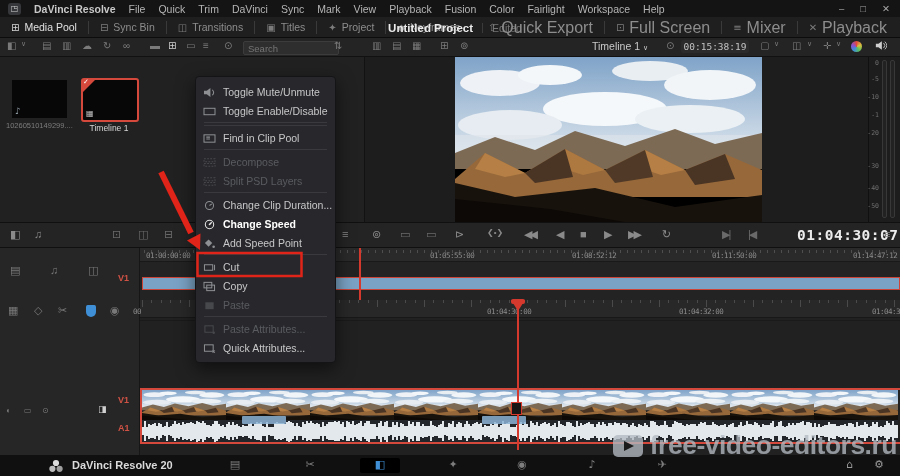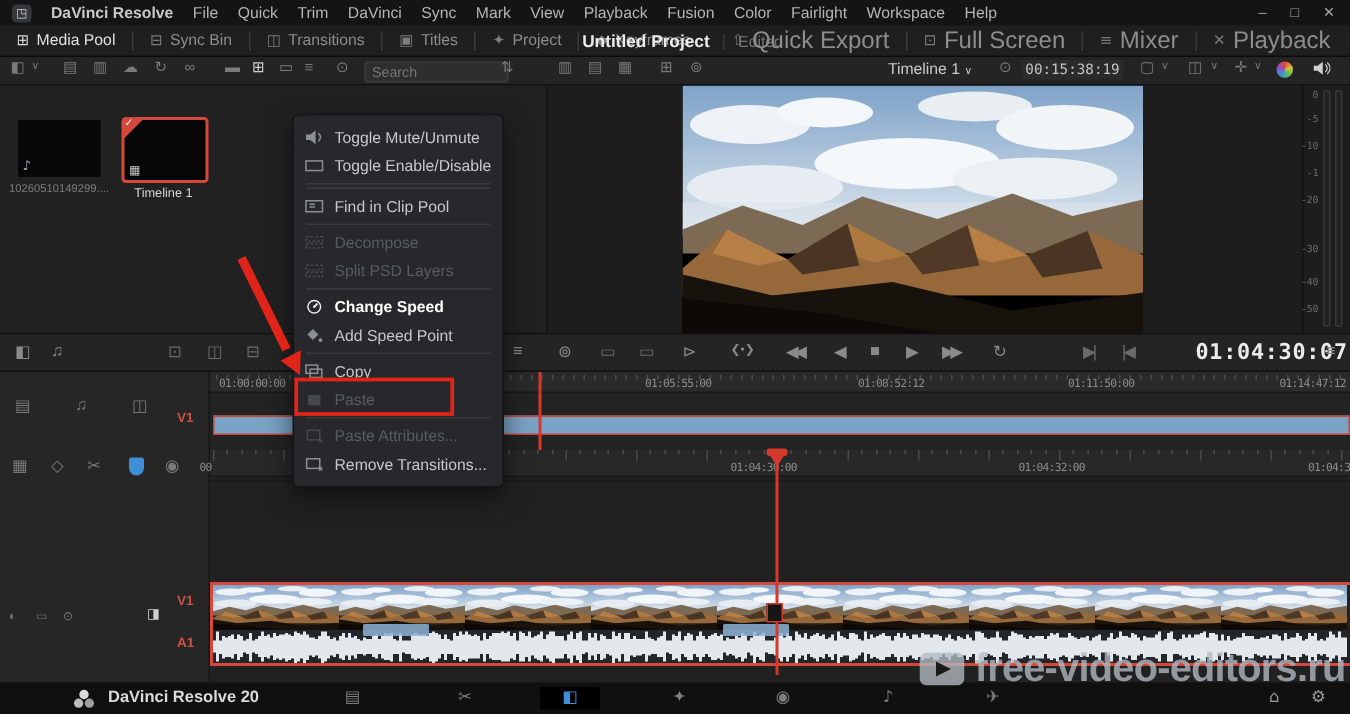--- a/index.html
+++ b/index.html
@@ -1245,38 +1245,52 @@
         <span class="menu-label">Decompose</span>
       </div>
       <div class="menu-item disabled">
         <span class="micon"><svg width="13" height="11" viewBox="0 0 14 12">
             <rect x="1" y="2" width="12" height="3.2" stroke="currentColor" fill="none" stroke-width="1.1" stroke-dasharray="2 1.4"></rect>
             <rect x="1" y="7" width="12" height="3.2" stroke="currentColor" fill="none" stroke-width="1.1" stroke-dasharray="2 1.4"></rect>
           </svg></span>
         <span class="menu-label">Split PSD Layers</span>
       </div>
       <div class="menu-divider"></div>
+      <div class="menu-item">
+        <span class="micon"><svg width="13" height="11" viewBox="0 0 14 12">
+            <circle cx="7" cy="6" r="4.4" stroke="currentColor" fill="none" stroke-width="1.1"></circle>
+            <path d="M7 6l2.6-1.8" stroke="currentColor" fill="none" stroke-width="1.1"></path>
+          </svg></span>
+        <span class="menu-label">Change Clip Duration...</span>
+      </div>
       <div class="menu-item highlighted">
         <span class="micon"><svg width="13" height="11" viewBox="0 0 14 12">
             <circle cx="7" cy="6" r="4.6" stroke="currentColor" fill="none" stroke-width="1.1"></circle>
             <path d="M7 6l2.4-2.4" stroke="currentColor" stroke-width="1.4"></path>
             <circle cx="7" cy="6" r="0.9" fill="currentColor"></circle>
           </svg></span>
         <span class="menu-label">Change Speed</span>
       </div>
       <div class="menu-item">
         <span class="micon"><svg width="13" height="11" viewBox="0 0 14 12">
             <path d="M6 1.5l4 4-4 4-4-4z" fill="currentColor"></path>
             <circle cx="11.5" cy="9.5" r="1.4" fill="currentColor"></circle>
           </svg></span>
         <span class="menu-label">Add Speed Point</span>
       </div>
       <div class="menu-divider"></div>
       <div class="menu-item">
         <span class="micon"><svg width="13" height="11" viewBox="0 0 14 12">
+            <rect x="1.5" y="3" width="9" height="6" stroke="currentColor" fill="none" stroke-width="1.1"></rect>
+            <path d="M12.5 3v6" stroke="currentColor" fill="none" stroke-width="1.1"></path>
+          </svg></span>
+        <span class="menu-label">Cut</span>
+      </div>
+      <div class="menu-item">
+        <span class="micon"><svg width="13" height="11" viewBox="0 0 14 12">
             <rect x="1" y="1.5" width="8.5" height="6" stroke="currentColor" fill="none" stroke-width="1.1"></rect>
             <rect x="4" y="4.5" width="8.5" height="6" stroke="currentColor" fill="none" stroke-width="1.1"></rect>
           </svg></span>
         <span class="menu-label">Copy</span>
       </div>
       <div class="menu-item disabled">
         <span class="micon"><svg width="13" height="11" viewBox="0 0 14 12">
             <rect x="2.5" y="2.5" width="9" height="7.5" fill="currentColor"></rect>
           </svg></span>
         <span class="menu-label">Paste</span>
@@ -1287,21 +1301,21 @@
             <rect x="2" y="2" width="9" height="7" stroke="currentColor" fill="none" stroke-width="1.1"></rect>
             <circle cx="11.6" cy="9.6" r="1.3" fill="currentColor"></circle>
           </svg></span>
         <span class="menu-label">Paste Attributes...</span>
       </div>
       <div class="menu-item">
         <span class="micon"><svg width="13" height="11" viewBox="0 0 14 12">
             <rect x="1.5" y="2" width="9.5" height="7" stroke="currentColor" fill="none" stroke-width="1.1"></rect>
             <path d="M10.4 8.2l2.4 2.4M12.8 8.2l-2.4 2.4" stroke="currentColor" fill="none" stroke-width="1.1"></path>
           </svg></span>
-        <span class="menu-label">Remove Transitions...</span>
+        <span class="menu-label">Quick Attributes...</span>
       </div>
     </div>
 
   <div id="footer" class="abs">
     <svg class="abs" style="left:48px;top:4px" width="16" height="14" viewBox="0 0 16 14">
       <circle cx="8" cy="4" r="3.1" fill="#dcdcdc"></circle>
         <circle cx="4.4" cy="9.8" r="3.1" fill="#bdbdbd"></circle>
         <circle cx="11.6" cy="9.8" r="3.1" fill="#9e9e9e"></circle>
     </svg>
     <span id="footer-label">DaVinci Resolve 20</span>

